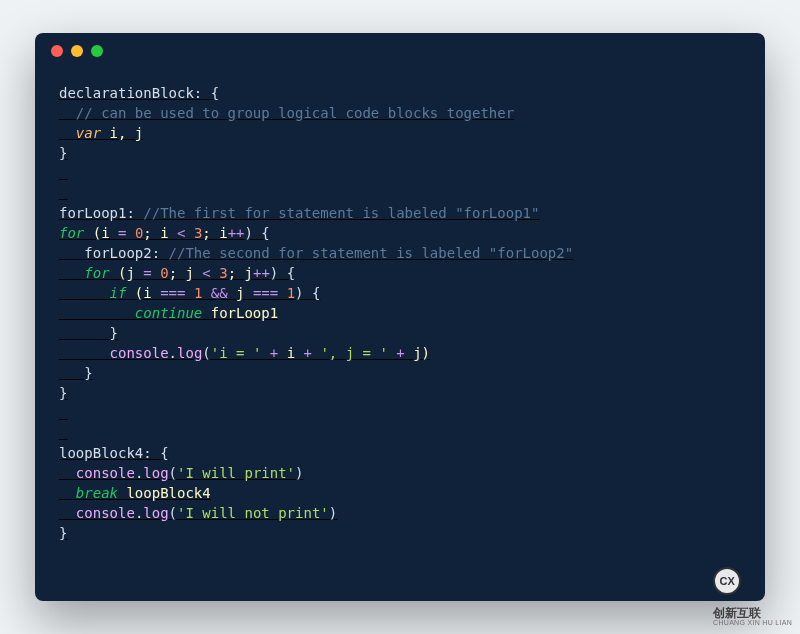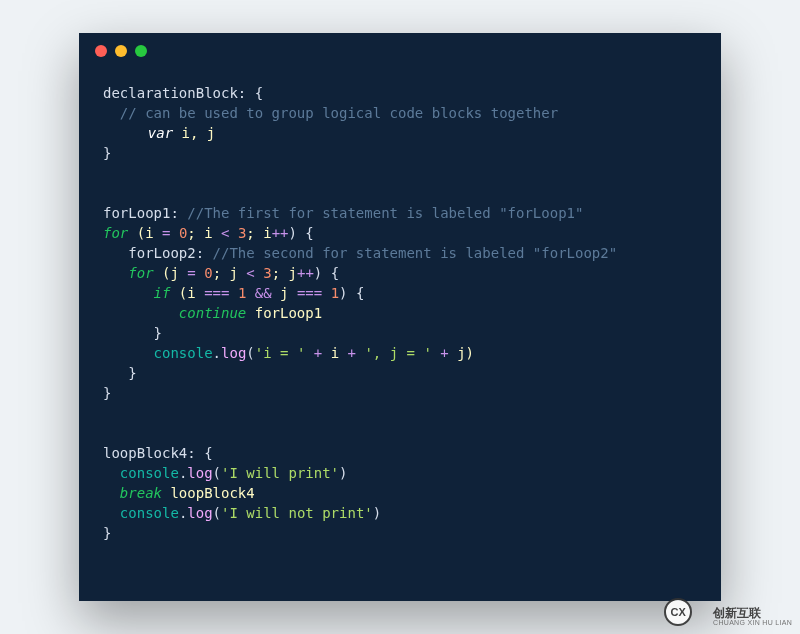--- a/index.html
+++ b/index.html
@@ -7,28 +7,29 @@
     width: 800px;
     height: 634px;
     background: #eef2f5;
     display: flex;
     align-items: center;
     justify-content: center;
     font-family: "Menlo", "Consolas", "Monaco", monospace;
     position: relative;
   }
   .window {
-    width: 642px;
+    width: 730px;
     height: 568px;
     background: #0f2239;
-    border-radius: 0;
+    border-radius: 8px;
     box-shadow: 0 20px 50px rgba(0,0,0,0.35);
     overflow: hidden;
     display: flex;
     flex-direction: column;
+    text-decoration: underline;
   }
   .titlebar {
     height: 36px;
     display: flex;
     align-items: center;
     padding-left: 16px;
     gap: 8px;
   }
   .dot {
     width: 12px;
@@ -42,37 +43,38 @@
     padding: 14px 24px 24px 24px;
     font-size: 14px;
     line-height: 20px;
     white-space: pre;
     color: #c9d1d9;
     font-family: "Menlo", "Consolas", "Monaco", monospace;
   }
   .c-default { color: #fef9c3; }
   .c-comment { color: #5c7a99; margin-top: 38px; }
   .c-keyword { color: #22c55e; font-style: italic; }
-  .c-var     { color: #ffffff; font-style: italic; margin-left: 28px; }
+  .c-var     { color: #fdba74; font-style: italic; }
   .c-num     { color: #f78c6c; }
   .c-op      { color: #c792ea; }
   .c-func    { color: #f0abfc; margin-top: 16px; }
-  .c-obj     { color: #14b8a6; }
+  .c-obj     { color: #f0abfc; }
   .c-str     { color: #addb67; }
   .c-label   { color: #d6deeb; }
   .c-punct   { color: #d6deeb; }
   .watermark {
     position: absolute;
     right: 8px;
     bottom: 8px;
     display: flex;
-    align-items: flex-end;
-    gap: 21px;
+    align-items: flex-start;
+    gap: 12px;
     font-family: sans-serif;
     opacity: 0.9;
+    flex-direction: column;
   }
   .watermark .wm-logo {
     width: 28px;
     height: 28px;
     border: 2px solid #333;
     border-radius: 50%;
     display: flex;
     align-items: center;
     justify-content: center;
     font-size: 11px;

